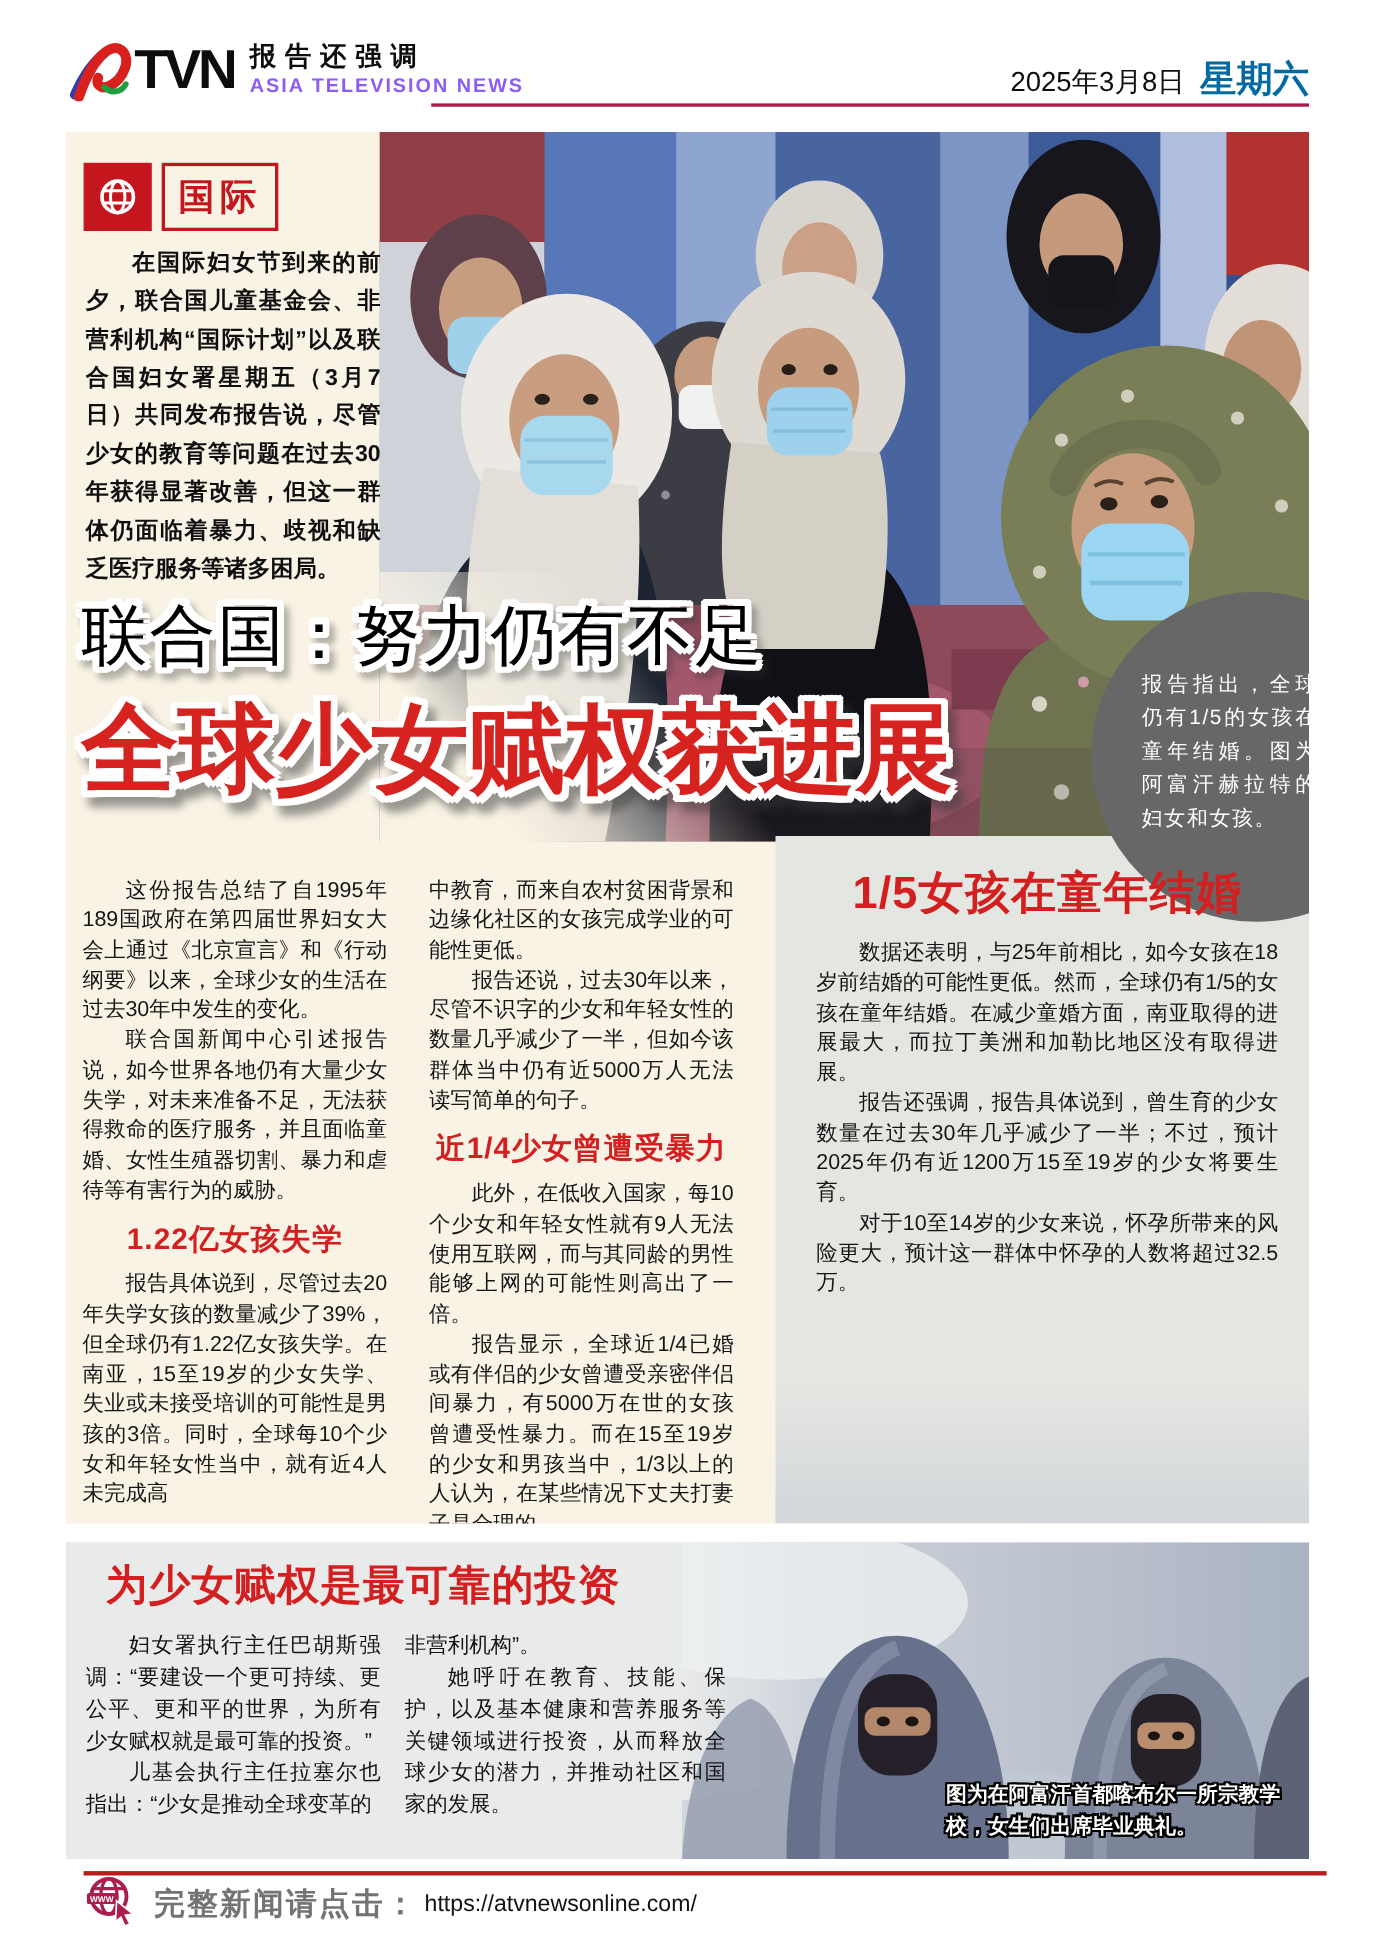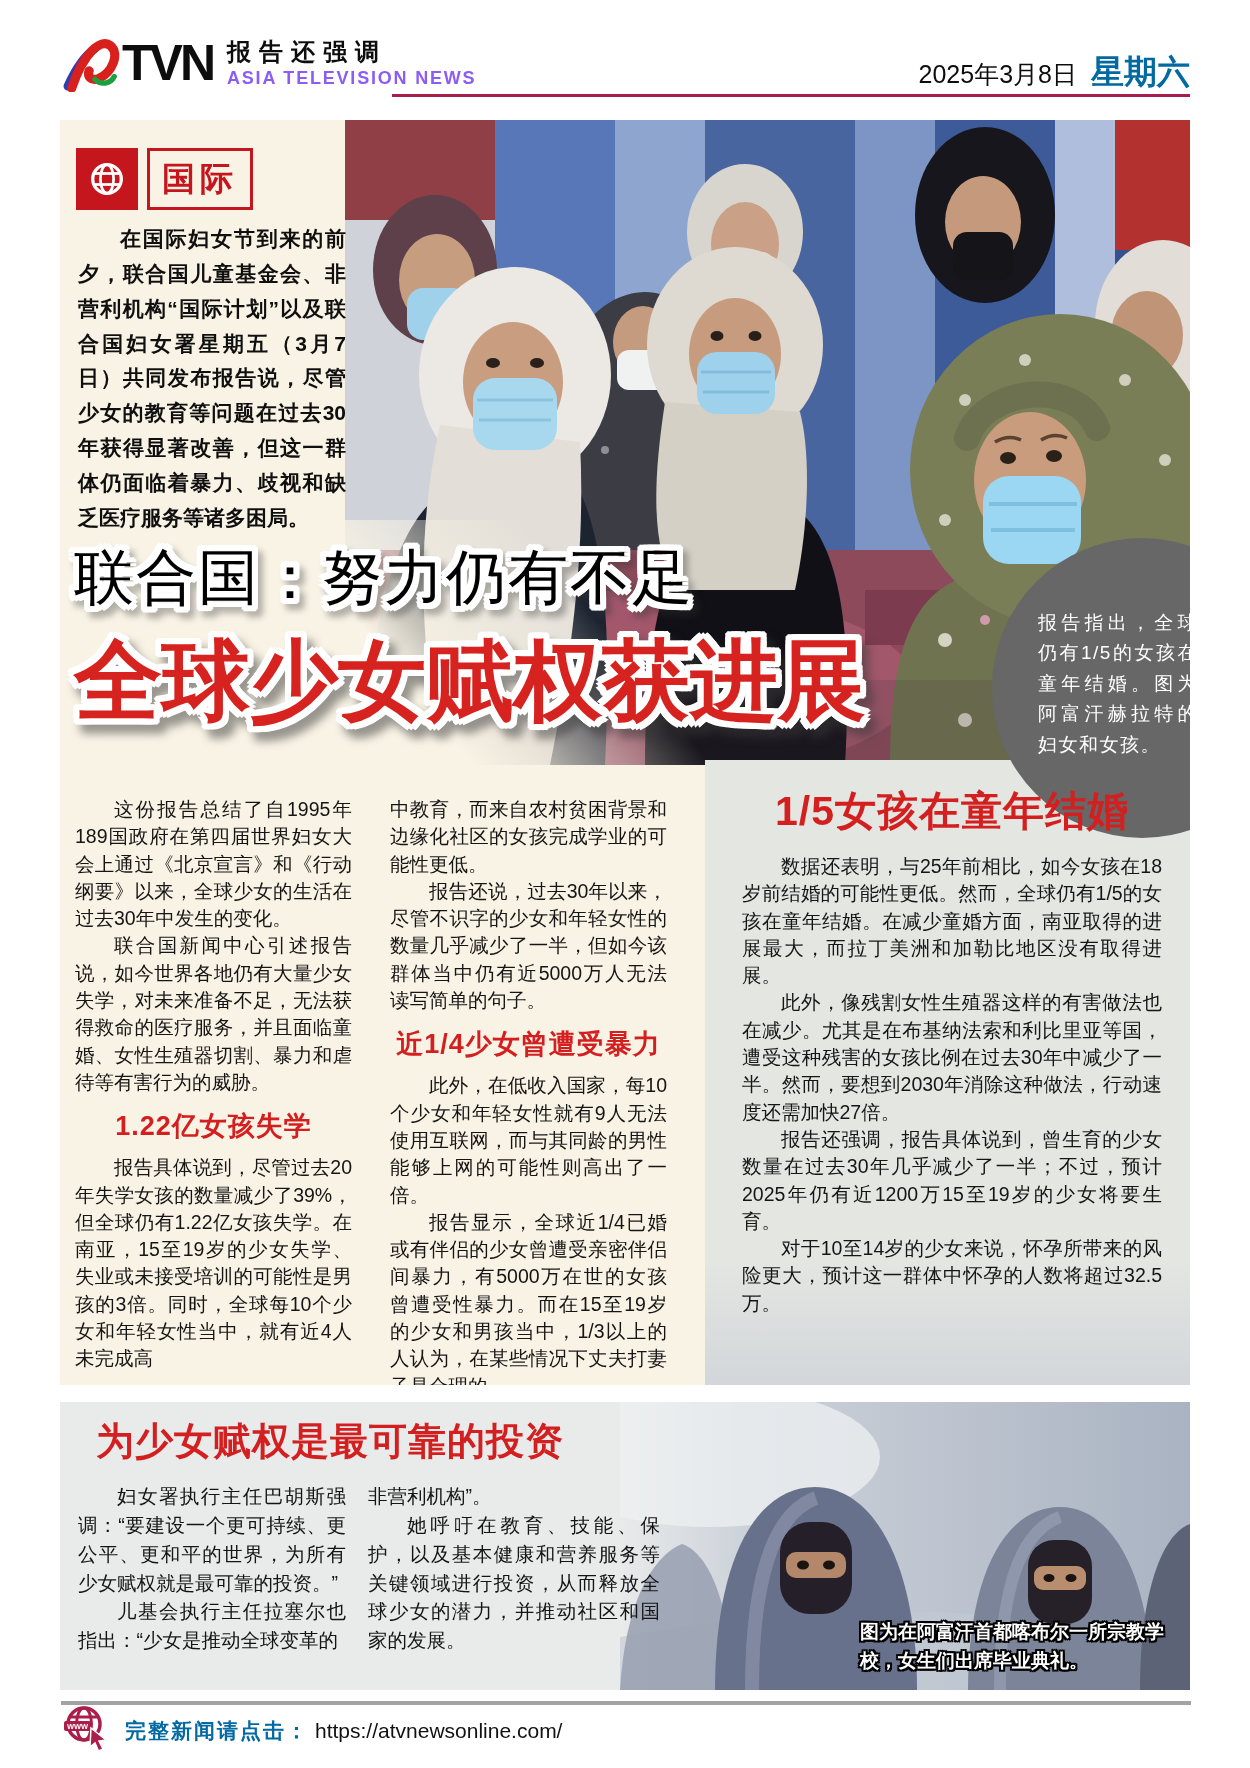--- a/index.html
+++ b/index.html
@@ -66,24 +66,24 @@
   .bcol{position:absolute;top:80px;}
   .bcol p{margin:0;font-size:19.5px;line-height:1.48;text-align:justify;color:#141414;}
   .bcolA{left:18px;width:268px;}
   .bcolB{left:308px;width:292px;}
   .photo-caption{position:absolute;left:800px;top:216px;width:324px;margin:0;color:#fff;font-weight:700;
      font-size:19px;line-height:1.5;
      text-shadow:-2px -2px 0 #000,2px -2px 0 #000,-2px 2px 0 #000,2px 2px 0 #000,
                  0 2px 0 #000,0 -2px 0 #000,2px 0 0 #000,-2px 0 0 #000;}
 
   
-  .pfooter{position:absolute;left:61px;top:1701px;width:1130px;height:60px;border-top:4px solid #a3a3a3;}
+  .pfooter{position:absolute;left:76px;top:1701px;width:1130px;height:60px;border-top:4px solid #b91c1c;}
   .f-row{display:flex;align-items:center;margin-top:4px;}
   .f-icon{width:52px;height:52px;margin-top:-8px;}
-  .f-label{font-size:21px;font-weight:700;color:#0369a1;letter-spacing:2px;margin-left:12px;}
+  .f-label{font-size:28px;font-weight:700;color:#737373;letter-spacing:2px;margin-left:12px;}
   .f-url{font-size:21px;color:#111;margin-left:6px;}
 </style>
 </head>
 <body>
 
 <div class="page">
 
   <div class="masthead">
     <div class="logo">
       <svg class="logo-a" viewBox="0 0 64 60">
@@ -245,21 +245,20 @@
       <p>中教育，而来自农村贫困背景和边缘化社区的女孩完成学业的可能性更低。</p>
       <p class="indent">报告还说，过去30年以来，尽管不识字的少女和年轻女性的数量几乎减少了一半，但如今该群体当中仍有近5000万人无法读写简单的句子。</p>
       <h3 class="subhead">近1/4少女曾遭受暴力</h3>
       <p class="indent">此外，在低收入国家，每10个少女和年轻女性就有9人无法使用互联网，而与其同龄的男性能够上网的可能性则高出了一倍。</p>
       <p class="indent">报告显示，全球近1/4已婚或有伴侣的少女曾遭受亲密伴侣间暴力，有5000万在世的女孩曾遭受性暴力。而在15至19岁的少女和男孩当中，1/3以上的人认为，在某些情况下丈夫打妻子是合理的。</p>
     </div>
 
     <div class="col col3">
       <h2 class="bighead">1/5女孩在童年结婚</h2>
       <p class="indent">数据还表明，与25年前相比，如今女孩在18岁前结婚的可能性更低。然而，全球仍有1/5的女孩在童年结婚。在减少童婚方面，南亚取得的进展最大，而拉丁美洲和加勒比地区没有取得进展。</p>
-      <p class="indent">此外，像残割女性生殖器这样的有害做法也在减少。尤其是在布基纳法索和利比里亚等国，遭受这种残害的女孩比例在过去30年中减少了一半。然而，要想到2030年消除这种做法，行动速度还需加快27倍。</p>
       <p class="indent">报告还强调，报告具体说到，曾生育的少女数量在过去30年几乎减少了一半；不过，预计2025年仍有近1200万15至19岁的少女将要生育。</p>
       <p class="indent">对于10至14岁的少女来说，怀孕所带来的风险更大，预计这一群体中怀孕的人数将超过32.5万。</p>
     </div>
   </div>
 
   <div class="bottom">
     <div class="photo-burqa">
       <svg viewBox="0 0 570 288" preserveAspectRatio="none">
         <defs>
           <linearGradient id="bgb" x1="0" y1="0" x2="1" y2="0">

